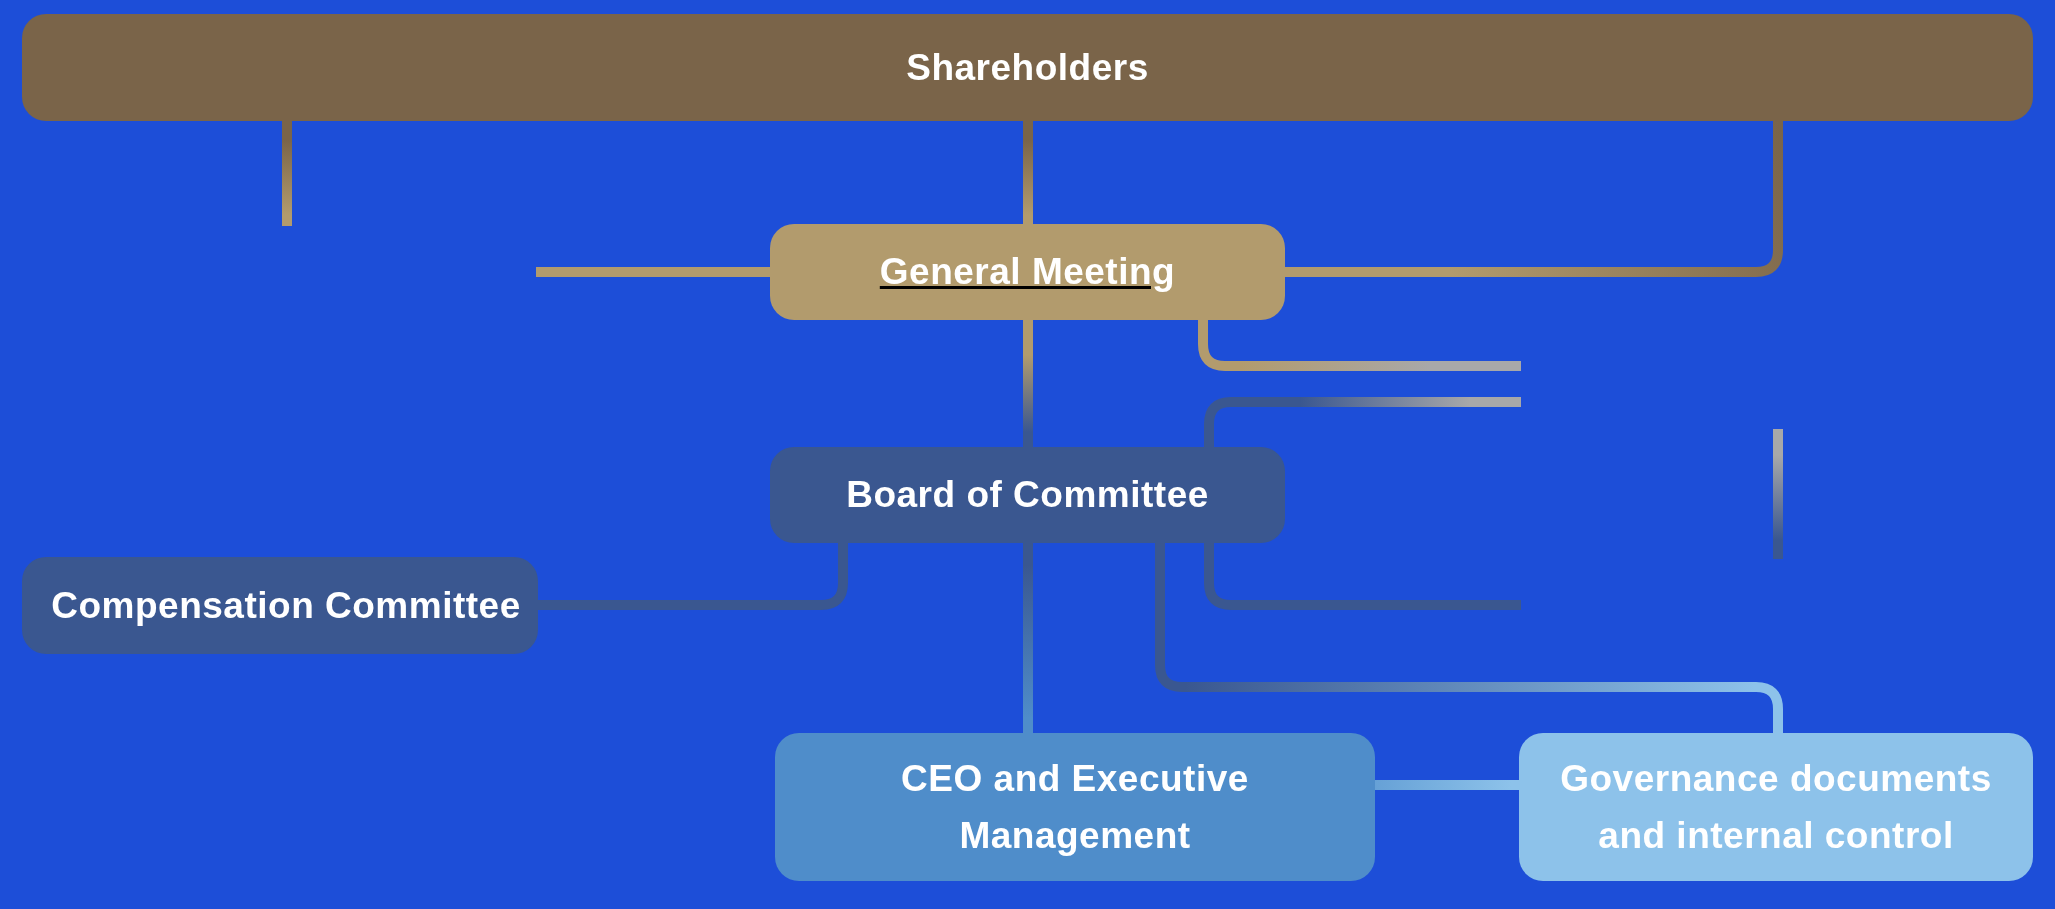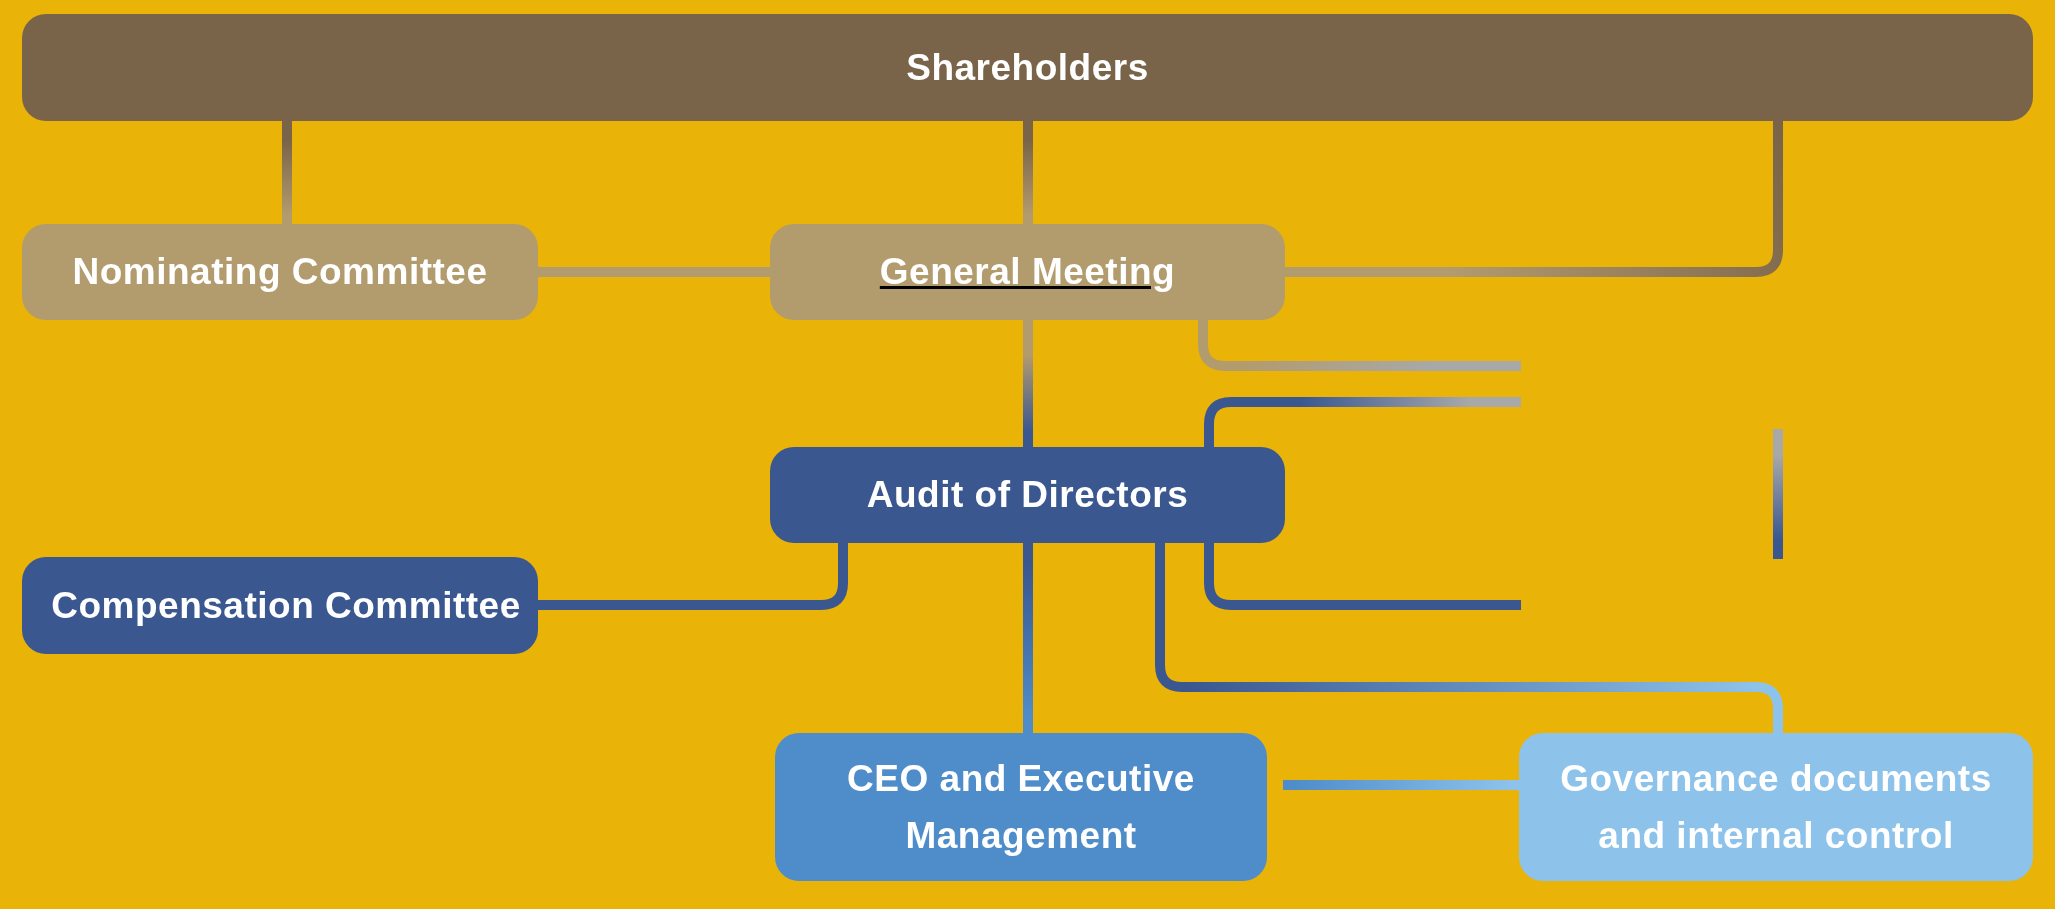--- a/index.html
+++ b/index.html
@@ -36,21 +36,21 @@
     font-weight: 700;
     letter-spacing: 0.5px;
     line-height: 1.55;
     text-align: center;
     white-space: pre-line;
   }
 </style>
 </head>
 <body>
 
-<div id="stage" style="width: 2055px; height: 909px; background: #eab308;">
+<div id="stage" style="width: 2055px; height: 909px; background: #1d4ed8;">
   <svg id="connector-layer" xmlns="http://www.w3.org/2000/svg" width="2055" height="909" viewBox="0 0 2055 909">
       <defs>
         <linearGradient id="grad-0" gradientUnits="userSpaceOnUse" x1="287" y1="140" x2="287" y2="215">
           <stop offset="0" stop-color="#7A6449"></stop>
           <stop offset="1" stop-color="#B29B6D"></stop>
         </linearGradient>
         <linearGradient id="grad-1" gradientUnits="userSpaceOnUse" x1="1028" y1="140" x2="1028" y2="215">
           <stop offset="0" stop-color="#7A6449"></stop>
           <stop offset="1" stop-color="#B29B6D"></stop>
         </linearGradient>
@@ -98,33 +98,30 @@
       <path d="M 843 541 L 843 583 Q 843 605 821 605 L 536 605" fill="none" stroke="#3A5790" stroke-width="10"></path>
       <path d="M 1209 541 L 1209 583 Q 1209 605 1231 605 L 1521 605" fill="none" stroke="#3A5790" stroke-width="10"></path>
       <path d="M 1028 541 L 1028 735" fill="none" stroke="url(#grad-10)" stroke-width="10"></path>
       <path d="M 1160 541 L 1160 665 Q 1160 687 1182 687 L 1756 687 Q 1778 687 1778 709 L 1778 735" fill="none" stroke="url(#grad-11)" stroke-width="10"></path>
       <path d="M 1283 785 L 1521 785" fill="none" stroke="url(#grad-12)" stroke-width="10"></path>
     </svg>
 
 <div class="node" style="left: 22px; top: 14px; width: 2011px; height: 107px; background: rgb(122, 100, 73);">
       <span class="node-label" style="color: rgb(255, 255, 255);">Shareholders</span>
     </div>
-    <div class="node" style="left: 22px; top: 224px; width: 516px; height: 96px; background: rgb(178, 155, 109);">
-      <span class="node-label" style="color: rgb(255, 255, 255);">Nominating Committee</span>
-    </div>
     <div class="node" style="left: 770px; top: 224px; width: 515px; height: 96px; background: rgb(178, 155, 109); text-decoration: underline;">
       <span class="node-label" style="color: rgb(255, 255, 255);">General Meeting</span>
     </div>
     <div class="node" style="left: 770px; top: 447px; width: 515px; height: 96px; background: rgb(58, 87, 144);">
-      <span class="node-label" style="color: rgb(255, 255, 255);">Audit of Directors</span>
+      <span class="node-label" style="color: rgb(255, 255, 255);">Board of Committee</span>
     </div>
     <div class="node" style="left: 22px; top: 557px; width: 516px; height: 97px; background: rgb(58, 87, 144); padding-left: 12px;">
       <span class="node-label" style="color: rgb(255, 255, 255);">Compensation Committee</span>
     </div>
-    <div class="node" style="left: 775px; top: 733px; width: 492px; height: 148px; background: rgb(79, 141, 202);">
+    <div class="node" style="left: 775px; top: 733px; width: 600px; height: 148px; background: rgb(79, 141, 202);">
       <span class="node-label" style="color: rgb(255, 255, 255);">CEO and Executive
 Management</span>
     </div>
     <div class="node" style="left: 1519px; top: 733px; width: 514px; height: 148px; background: rgb(141, 194, 234);">
       <span class="node-label" style="color: rgb(255, 255, 255);">Governance documents
 and internal control</span>
     </div>
   </div>
 
 </body></html>

